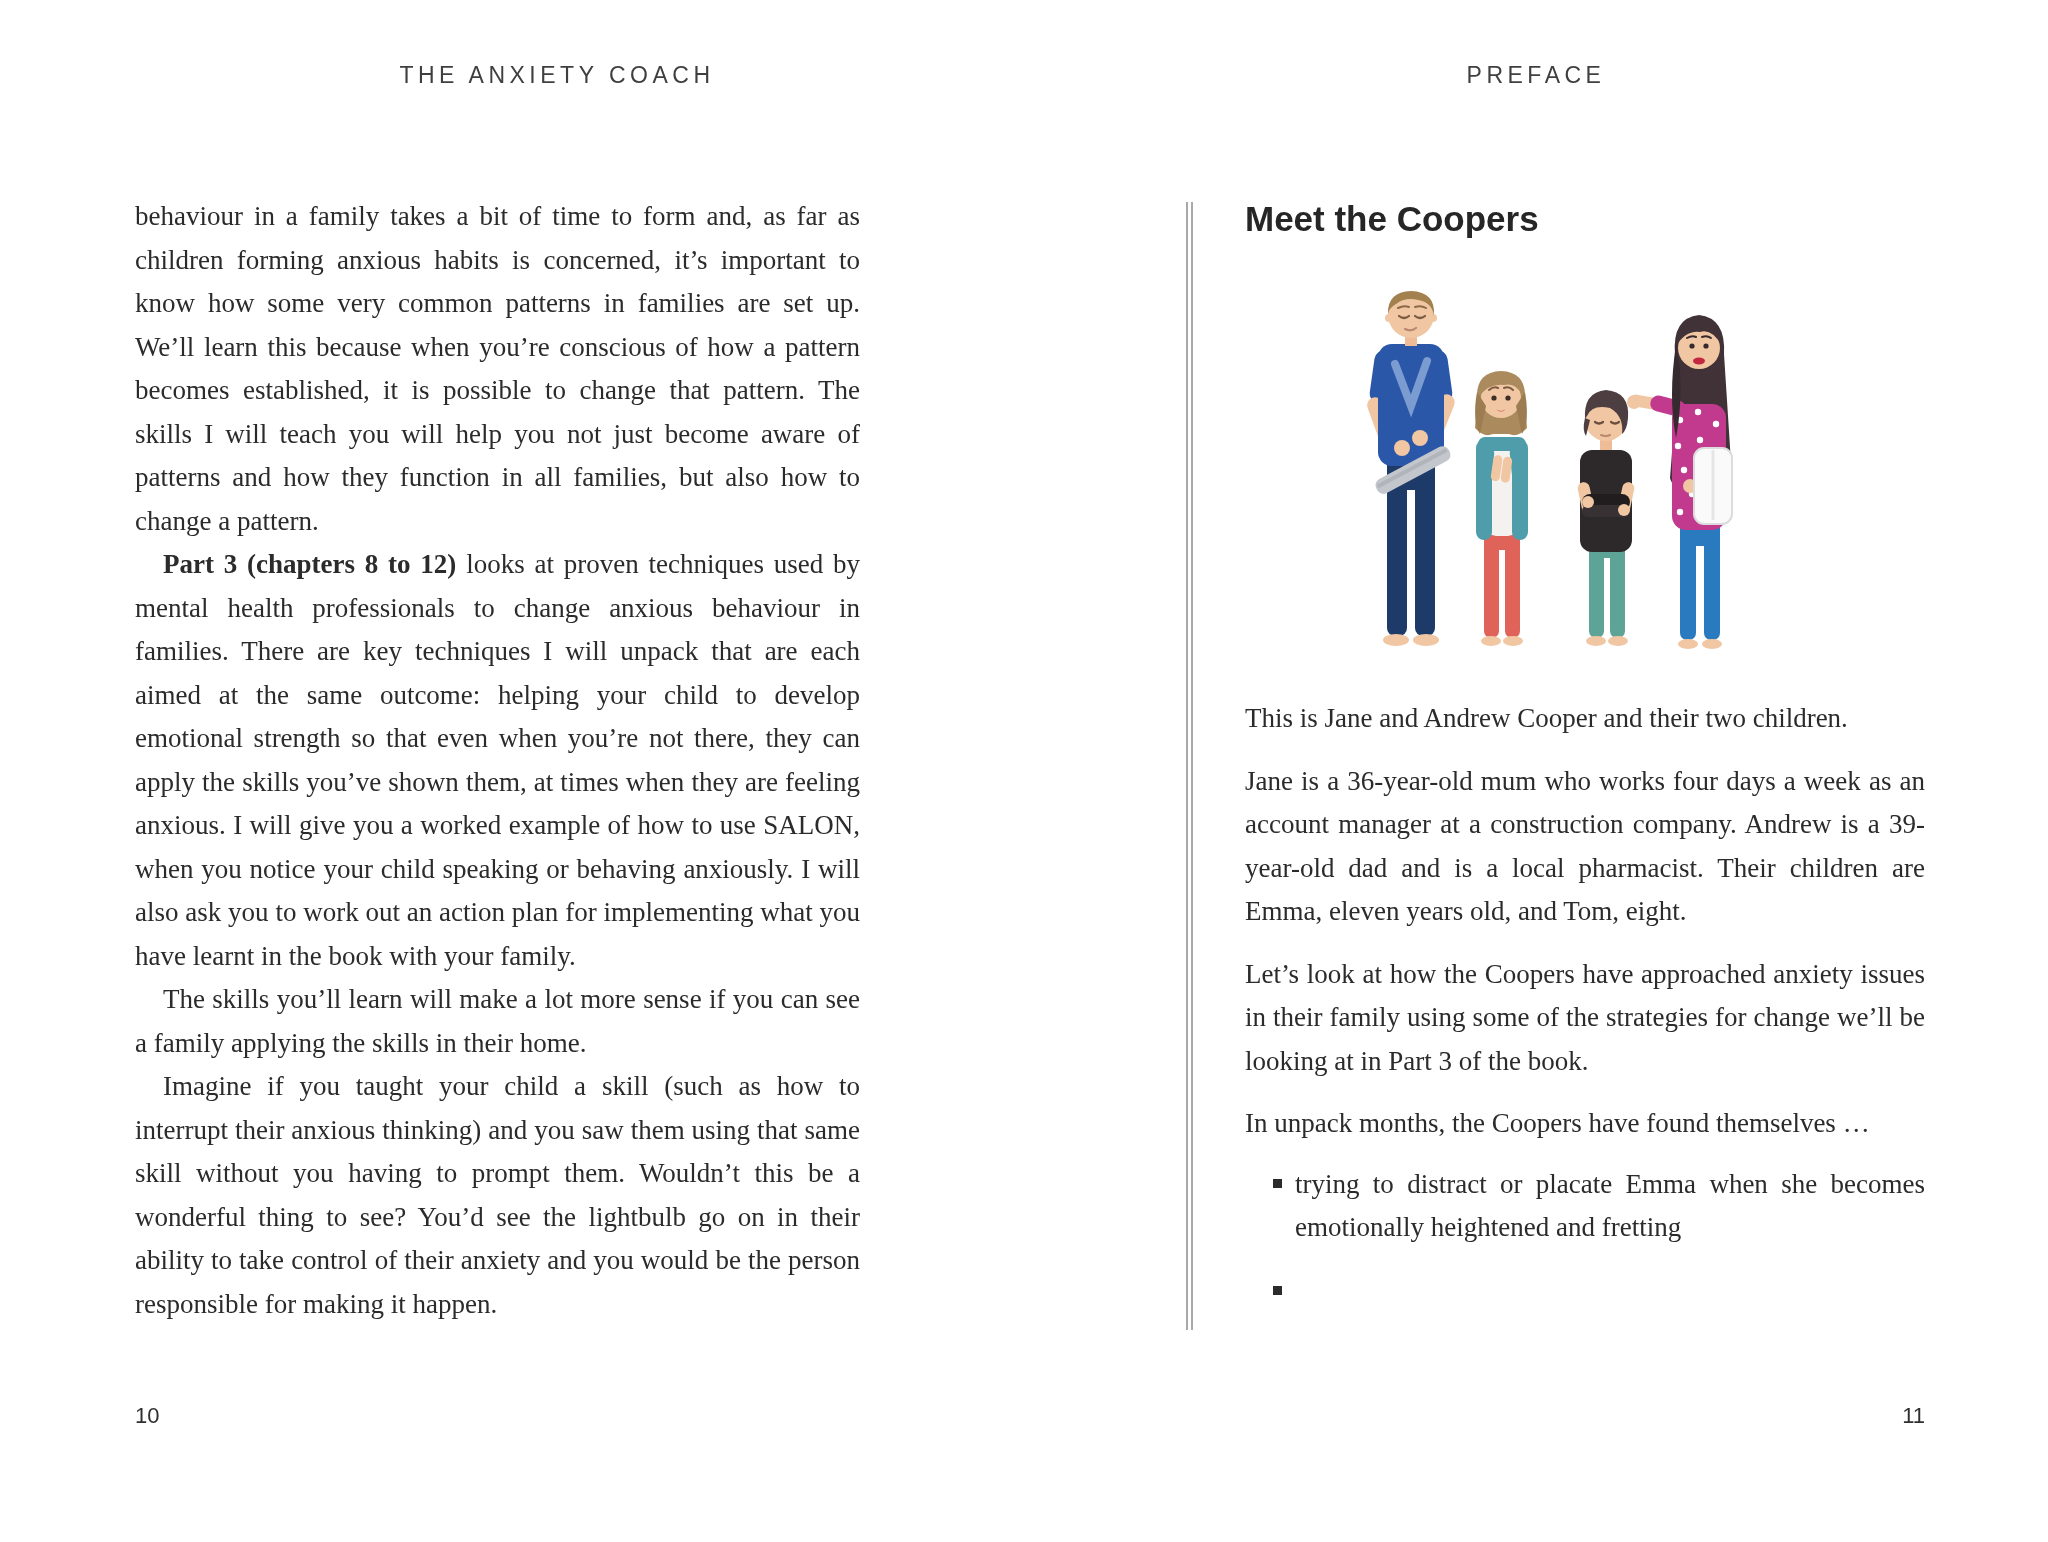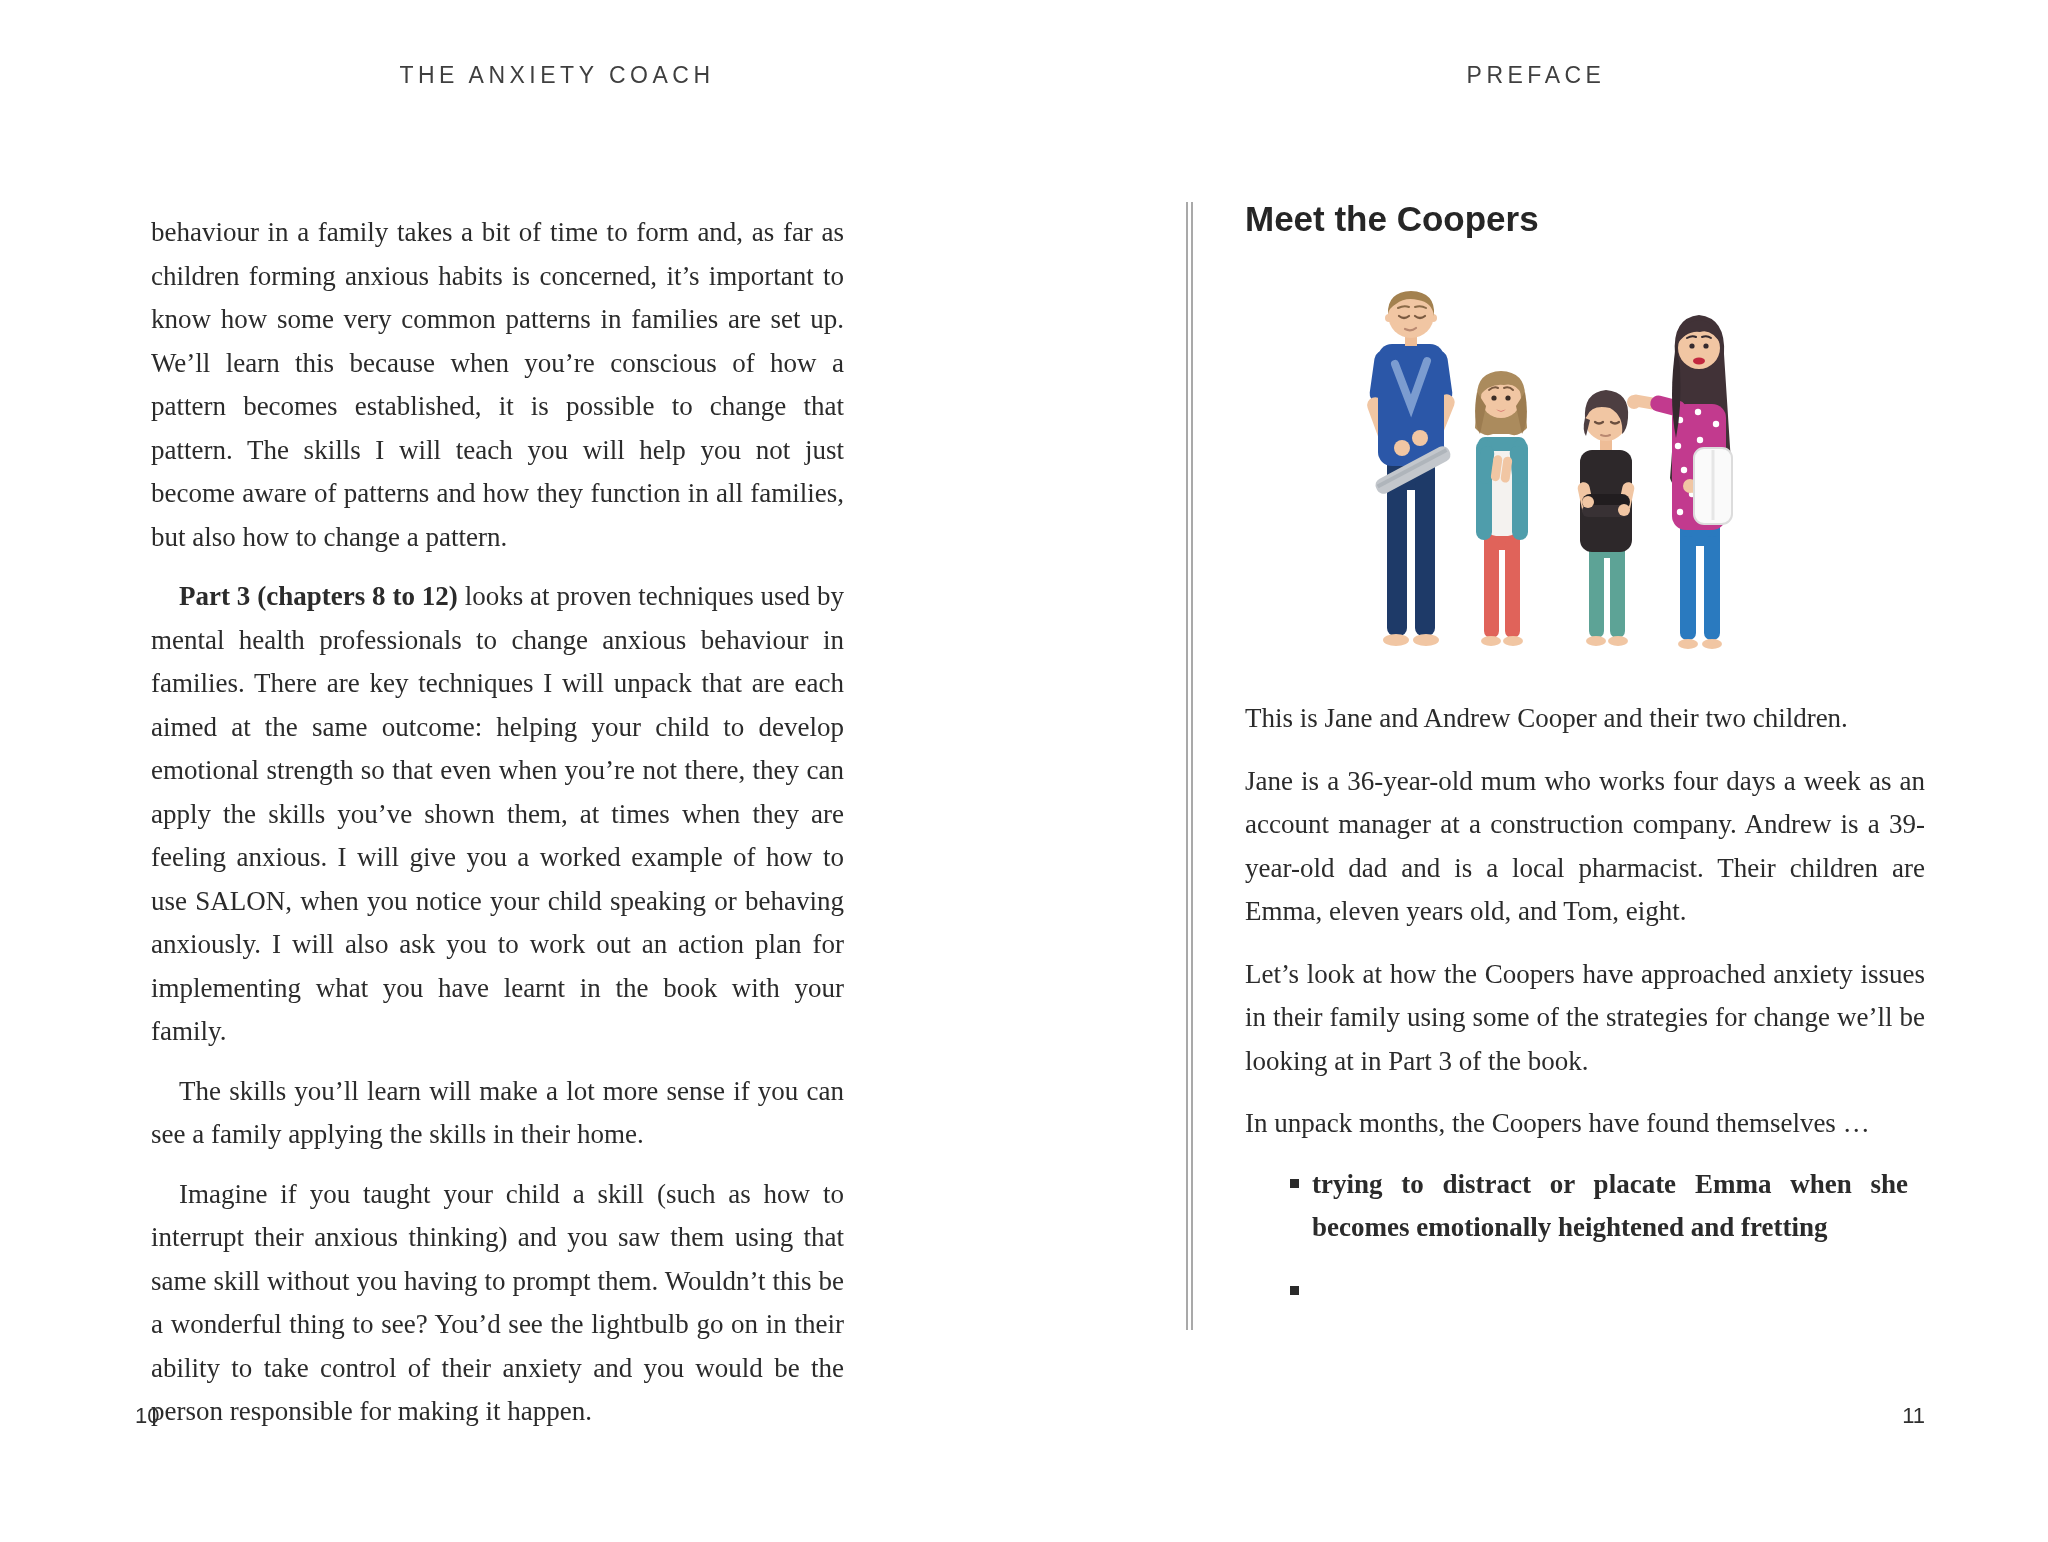--- a/index.html
+++ b/index.html
@@ -19,21 +19,21 @@
     color: #3f3f3f;
   }
   #head-left { left: 0; padding-left: 45px; }
   #head-right { left: 1024px; }
 
   #col-left {
     position: absolute; left: 135px; top: 195px; width: 725px;
     font-size: 27px; line-height: 43.5px;
     text-align: justify;
   }
-  #col-left p { margin: 16px; }
+  #col-left p { margin: 0; }
   #col-left p.indent { text-indent: 28px; }
   #col-left strong { font-weight: bold; }
 
   .vrule {
     position: absolute; left: 1186px; top: 202px;
     width: 3px; height: 1128px;
     border-left: 2px solid #a9a9a9;
     border-right: 2px solid #a9a9a9;
   }
 
@@ -49,21 +49,21 @@
     line-height: 38px; letter-spacing: 0;
     color: #262626; text-align: left;
   }
   .illustration {
     display: block;
     margin: 50px 0 24px 113px;
     width: 400px; height: 385px;
   }
   #col-right p { margin: 0 0 19px 0; }
   #col-right p.before-list { margin-bottom: 17px; }
-  ul.bullets { list-style: none; margin: 17px; padding: 0; font-weight: bold; }
+  ul.bullets { list-style: none; margin: 0; padding: 0; }
   ul.bullets li {
     position: relative; padding-left: 50px; margin: 0 0 20px 0;
   }
   ul.bullets li .marker {
     position: absolute; left: 28px; top: 16px;
     width: 9px; height: 9px; background: #2b2b2b;
   }
   .pageno {
     position: absolute; top: 1403px;
     font-family: "Liberation Sans", sans-serif;

